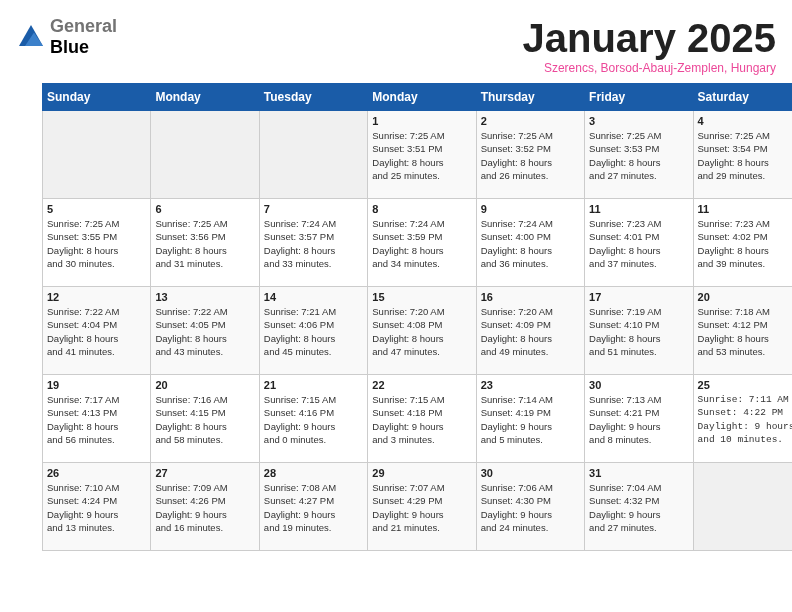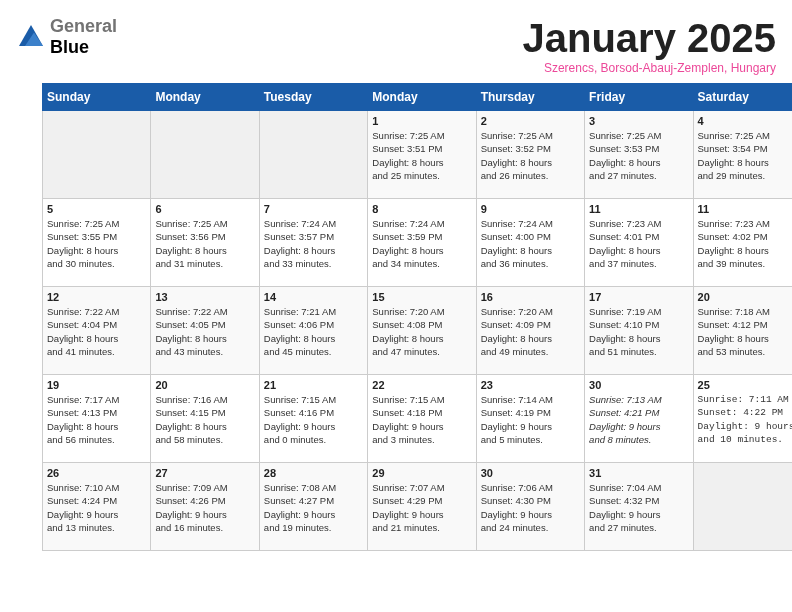--- a/index.html
+++ b/index.html
@@ -292,21 +292,21 @@
         </td>
         <td>
           <span class="day-number">23</span>
           <div class="day-info" style="white-space: pre-line;">Sunrise: 7:14 AM
 Sunset: 4:19 PM
 Daylight: 9 hours
 and 5 minutes.</div>
         </td>
         <td>
           <span class="day-number">30</span>
-          <div class="day-info" style="white-space: pre-line; font-style: italic;">Sunrise: 7:13 AM
+          <div class="day-info" style="white-space: pre-line;">Sunrise: 7:13 AM
 Sunset: 4:21 PM
 Daylight: 9 hours
 and 8 minutes.</div>
         </td>
         <td>
           <span class="day-number">25</span>
           <div class="day-info" style="white-space: pre-line; font-family: Liberation Mono, monospace;">Sunrise: 7:11 AM
 Sunset: 4:22 PM
 Daylight: 9 hours
 and 10 minutes.</div>

